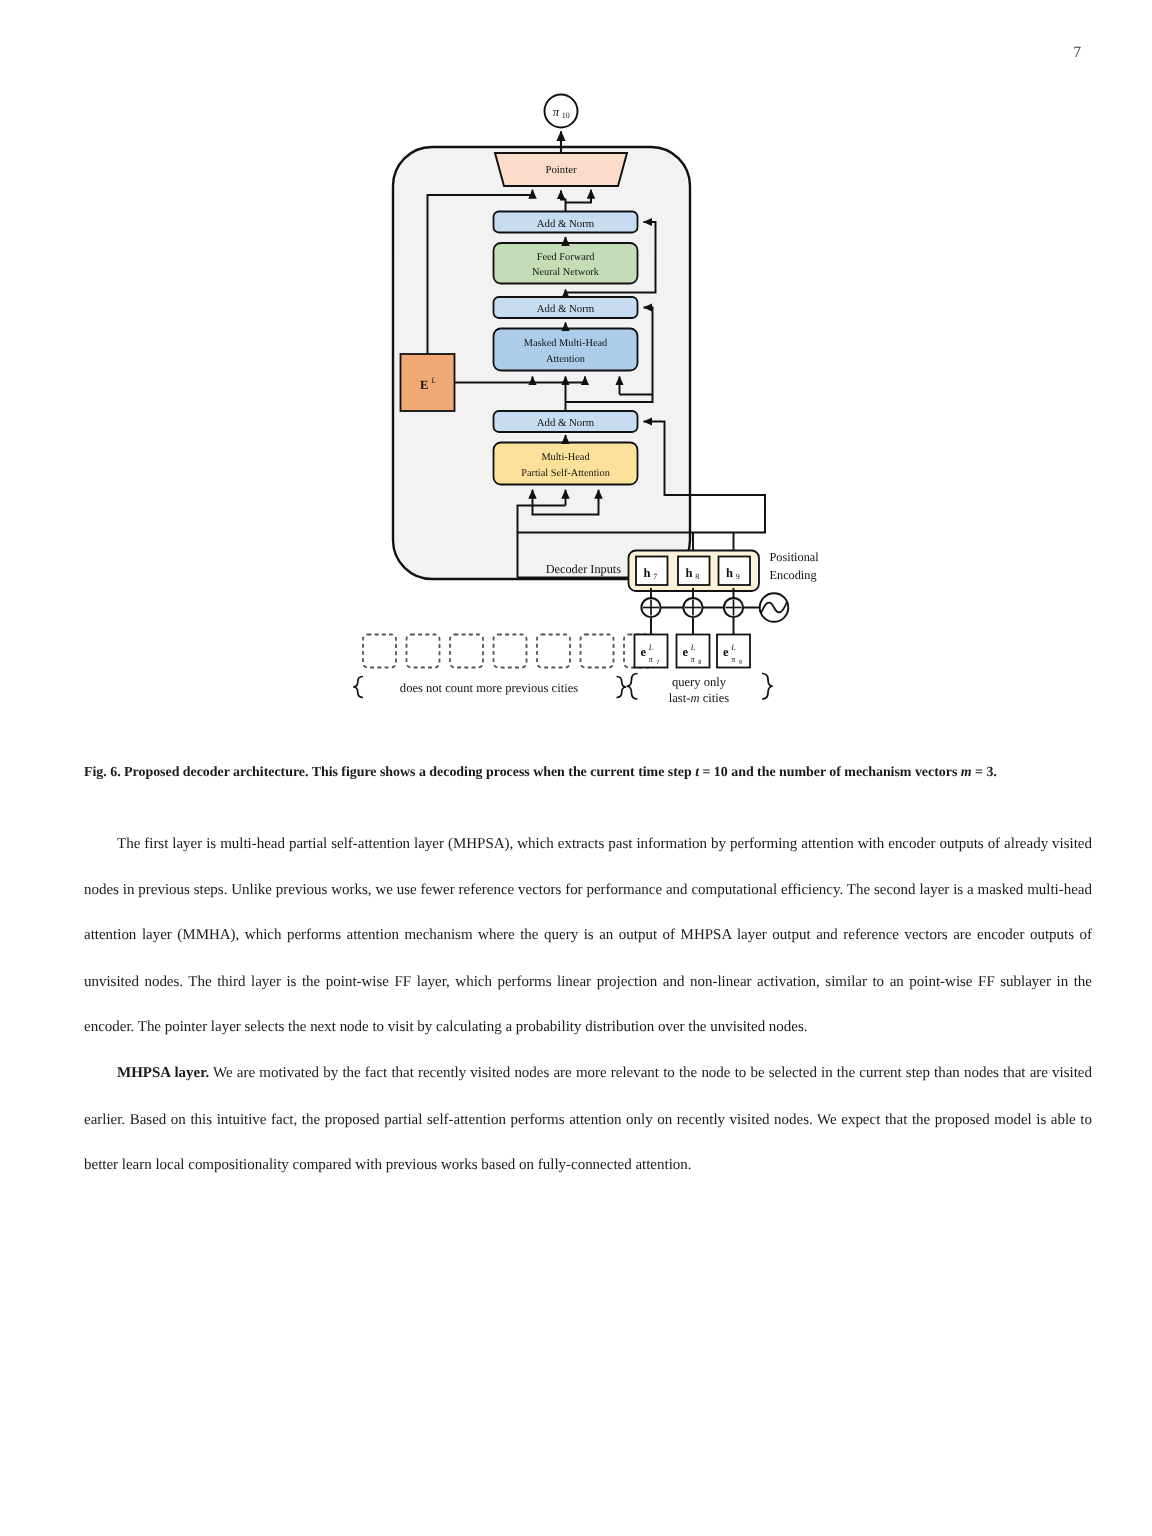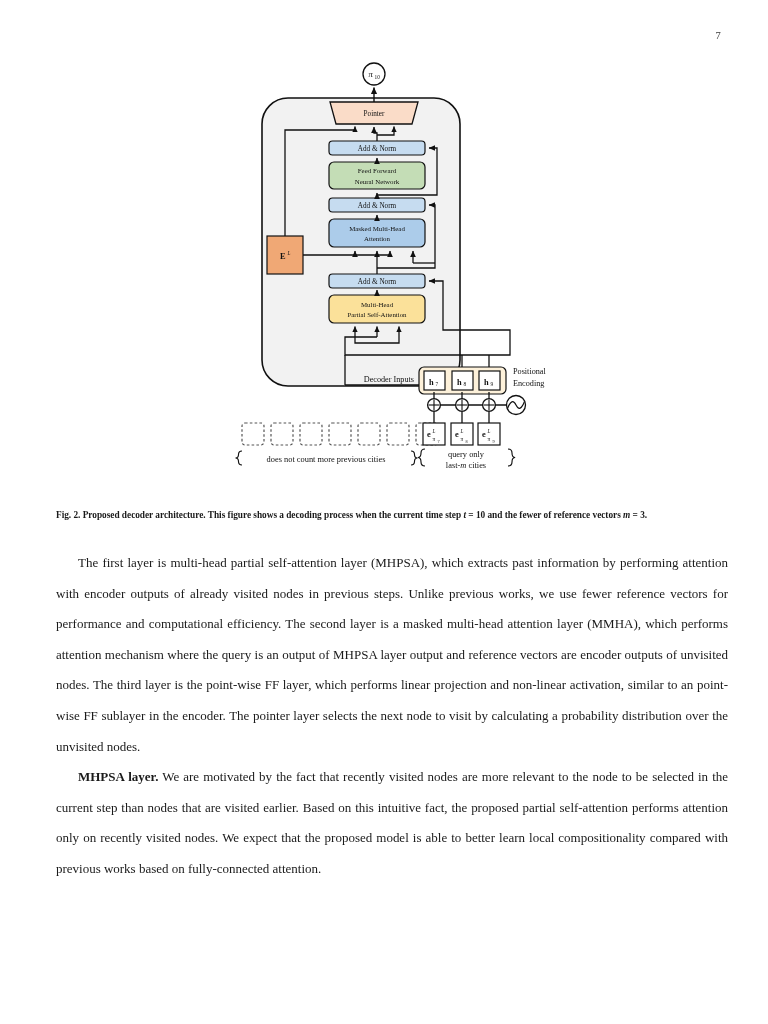--- a/index.html
+++ b/index.html
@@ -62,21 +62,21 @@
   .caption .it { font-style: italic; font-weight: bold; }
 
   
   .body-text {
     position: absolute;
     top: 548px;
     left: 56px;
     width: 672px;
   }
   .para {
-    font-size: 13px;
+    font-size: 10px;
     line-height: 30.6px;
     text-align: justify;
     text-justify: inter-word;
     margin: 0 0 0 0;
     text-indent: 22px;
     letter-spacing: -0.01px;
   }
   .para b { font-weight: bold; margin-top: 33px; }
   .para i, .it { font-style: italic; }
   .vecb { font-weight: bold; font-style: normal; }
@@ -312,21 +312,21 @@
       <path d="M 508 394 q 4 0 4 4 q 0 4.5 3.2 4.5 q -3.2 0 -3.2 4.5 q 0 4 -4 4" fill="none" stroke="#111" stroke-width="1.15"></path>
       <text class="brace-label" x="466" y="402" text-anchor="middle">query only</text>
       <text class="brace-label" x="466" y="413" text-anchor="middle">
         <tspan>last-</tspan><tspan font-style="italic">m</tspan><tspan> cities</tspan>
       </text>
 
     </svg>
   </div>
 
   <div class="caption">
-    <span>Fig. 2.</span><span> Proposed decoder architecture. This figure shows a decoding process when the current time step </span><span class="it">t</span><span> = 10</span><span> and the fewer of reference vectors </span><span class="it">m</span><span> = 3.</span>
+    <span>Fig. 6.</span><span> Proposed decoder architecture. This figure shows a decoding process when the current time step </span><span class="it">t</span><span> = 10</span><span> and the number of mechanism vectors </span><span class="it">m</span><span> = 3.</span>
   </div>
 
   <div class="body-text">
 
     <p class="para">
       <span>The first layer is multi-head partial self-attention layer (MHPSA), which extracts past information by performing attention with encoder outputs of already visited nodes in previous steps. Unlike previous works, we use fewer reference vectors for performance and computational efficiency. The second layer is a masked multi-head attention layer (MMHA), which performs attention mechanism where the query is an output of MHPSA layer output and reference vectors are encoder outputs of unvisited nodes. The third layer is the point-wise FF layer, which performs linear projection and non-linear activation, similar to an point-wise FF sublayer in the encoder. The pointer layer selects the next node to visit by calculating a probability distribution over the unvisited nodes.</span>
     </p>
 
     <p class="para">
       <b>MHPSA layer.</b><span> We are motivated by the fact that recently visited nodes are more relevant to the node to be selected in the current step than nodes that are visited earlier. Based on this intuitive fact, the proposed partial self-attention performs attention only on recently visited nodes. We expect that the proposed model is able to better learn local compositionality compared with previous works based on fully-connected attention.</span>

